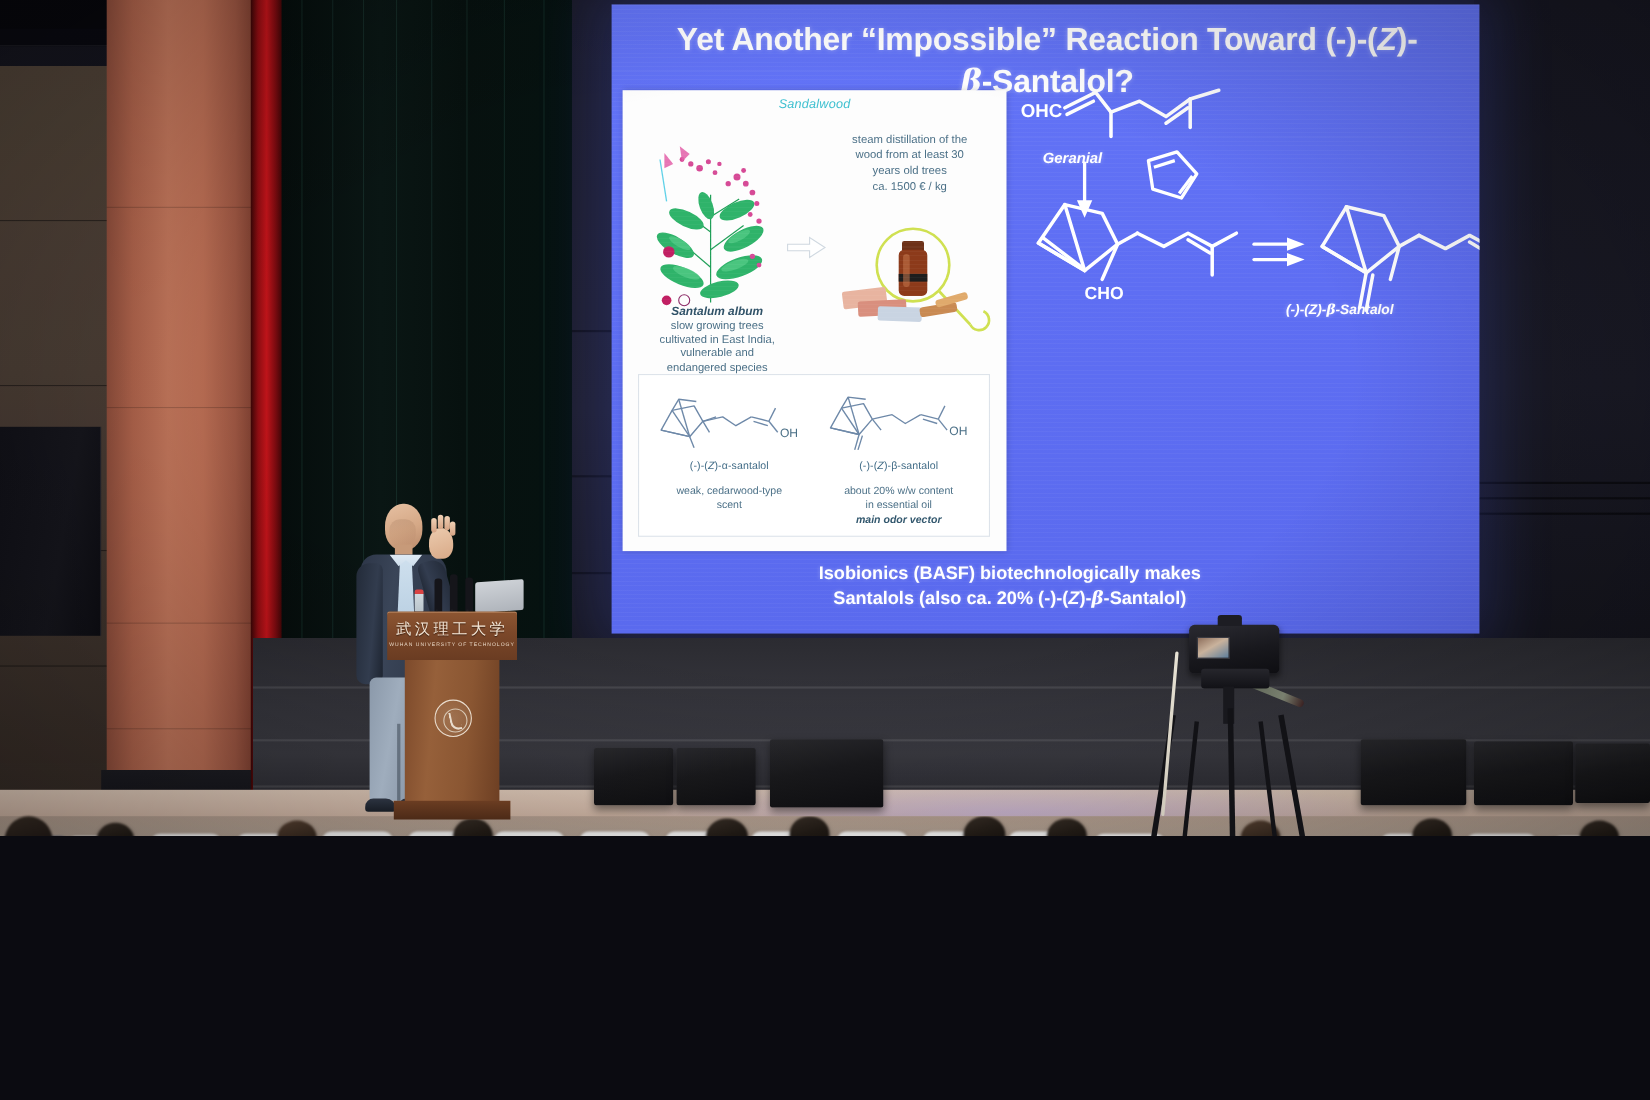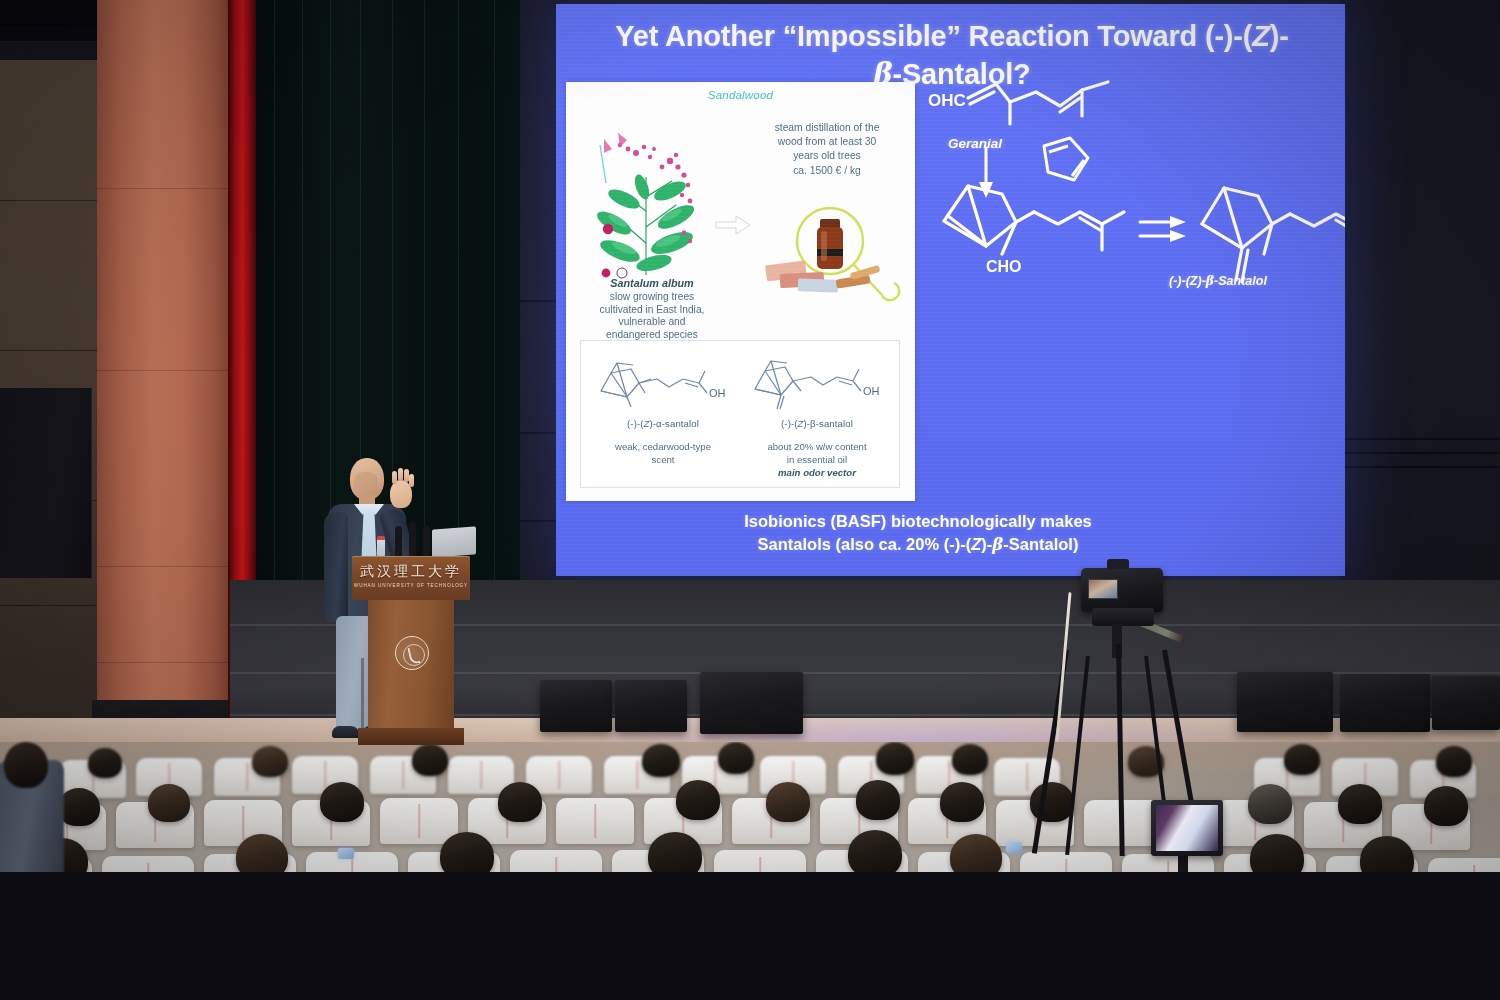--- a/index.html
+++ b/index.html
@@ -5,21 +5,21 @@
 <style>
   * { box-sizing: border-box; margin: 0; padding: 0; }
   html, body {
     width: 1500px; height: 1000px;
     overflow: hidden;
     background: #0b0b11;
     font-family: "Liberation Sans", sans-serif;
   }
   #scene {
     position: relative;
-    width: 1500px; height: 872px;
+    width: 1500px; height: 760px;
     overflow: hidden;
     background: #12121a;
   }
 
   
   .hall-back {
     position: absolute; left:0; top:0; width:1500px; height:760px;
     background:
       linear-gradient(180deg,#14141d 0%,#181824 55%,#17171f 100%);
   }

